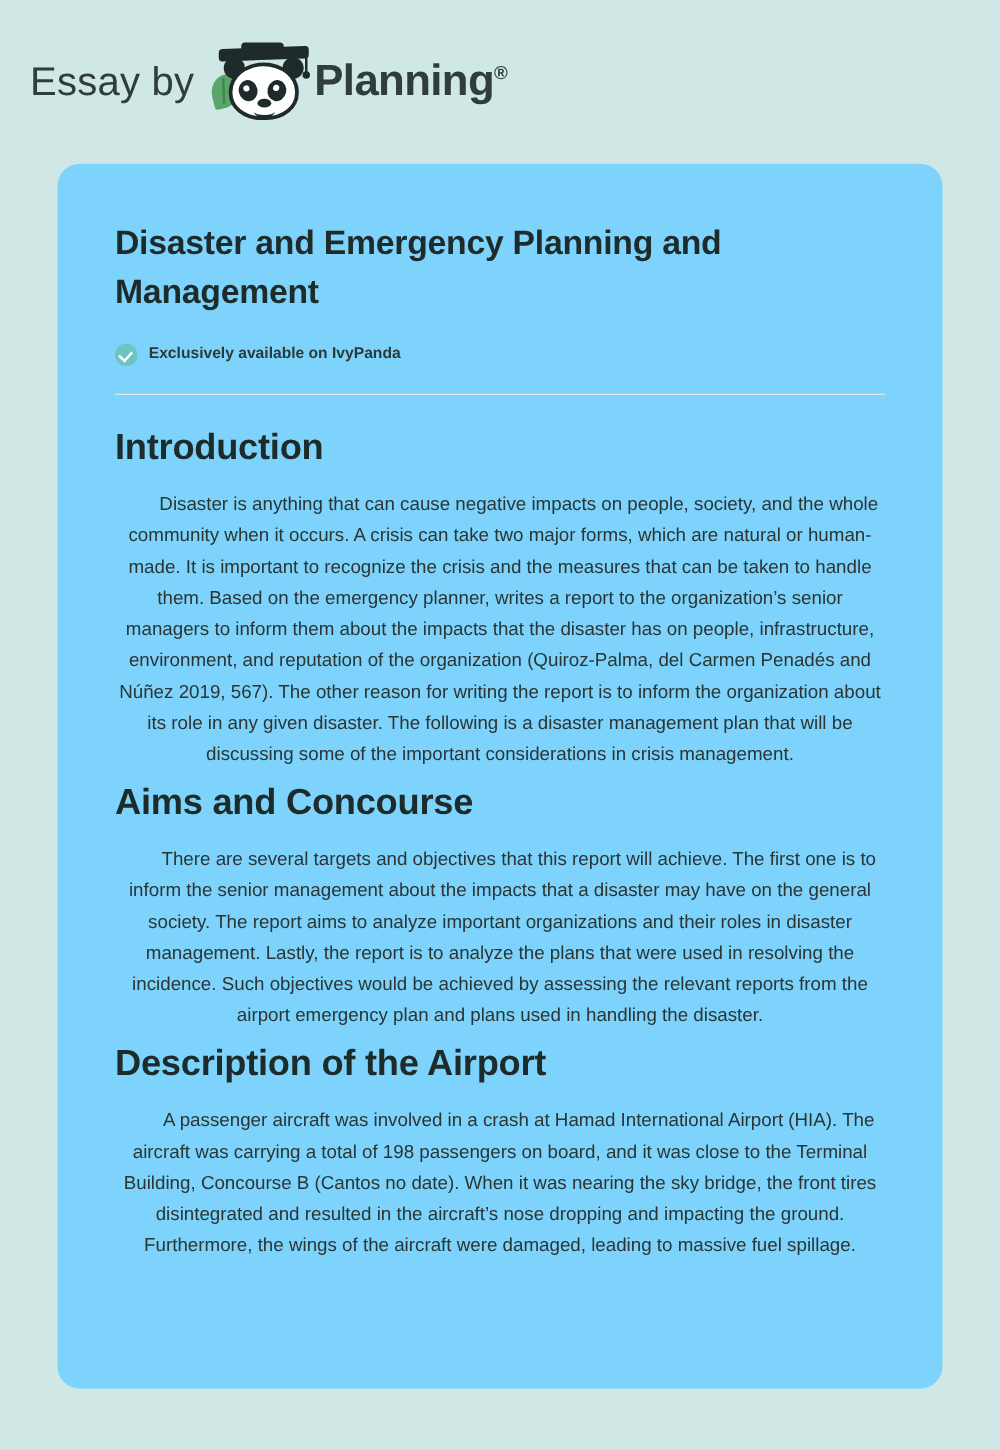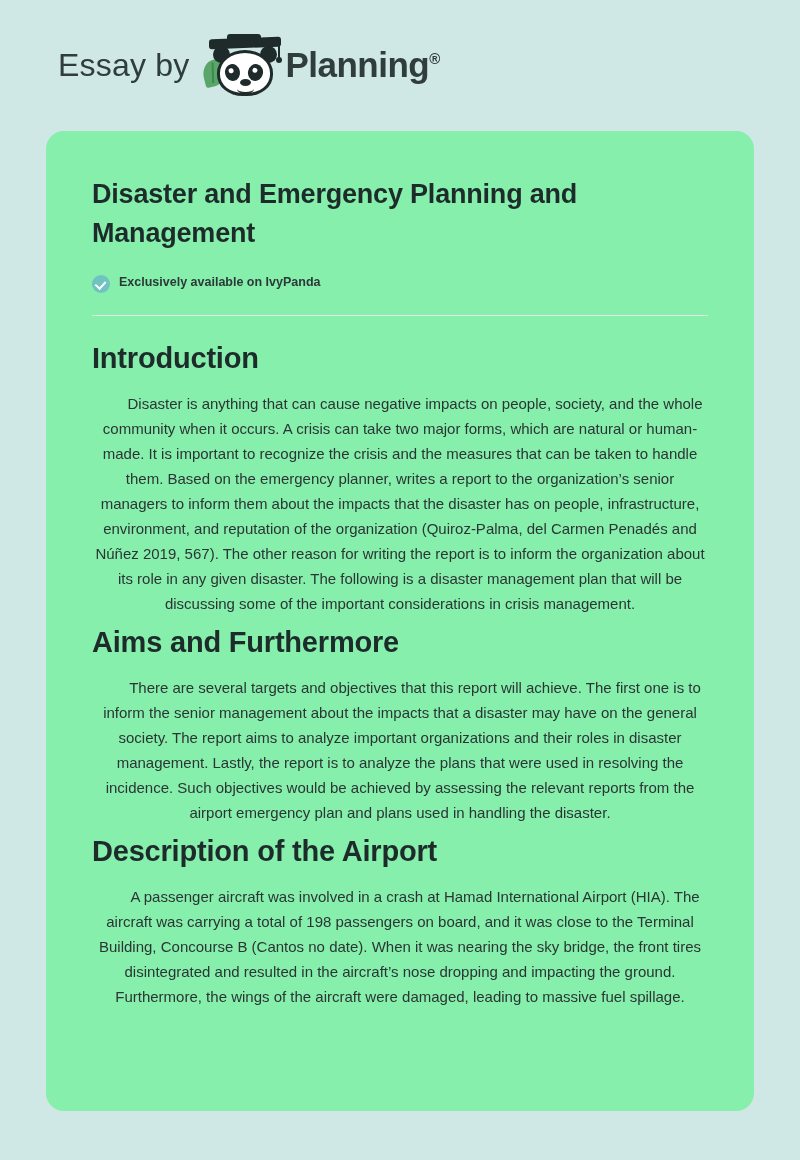--- a/index.html
+++ b/index.html
@@ -16,21 +16,21 @@
   .page {
     width: 800px;
     min-height: 1160px;
     position: relative;
     box-sizing: border-box;
   }
   
   .brand {
     display: flex;
     align-items: center;
-    padding: 38px 0 0 58px;
+    padding: 38px 0 0 24px;
     height: 92px;
     box-sizing: border-box;
   }
   .brand-essay-by {
     font-size: 32px;
     color: #2f3d3c;
     letter-spacing: 0.2px;
     font-family: "Liberation Sans", sans-serif;
   }
   .brand-logo-wrap {
@@ -175,21 +175,21 @@
     margin-left: -4px;
     font-family: "Liberation Sans", sans-serif;
   }
   .brand-reg {
     font-size: 15px;
     vertical-align: super;
     font-weight: bold;
   }
   
   .card {
-    background: #86efac;
+    background: #7dd3fc;
     margin: 39px 46px 0 46px;
     border-radius: 18px;
     padding: 44px 46px 40px 46px;
     box-sizing: border-box;
     min-height: 980px;
   }
   h1.doc-title {
     font-size: 27px;
     line-height: 1.45;
     color: #1d2b2a;
@@ -290,21 +290,21 @@
     </div>
 
     <hr class="divider">
 
     <div class="section-block">
       <h2 class="section">Introduction</h2>
       <p class="para">Disaster is anything that can cause negative impacts on people, society, and the whole community when it occurs. A crisis can take two major forms, which are natural or human-made. It is important to recognize the crisis and the measures that can be taken to handle them. Based on the emergency planner, writes a report to the organization’s senior managers to inform them about the impacts that the disaster has on people, infrastructure, environment, and reputation of the organization (Quiroz-Palma, del Carmen Penadés and Núñez 2019, 567). The other reason for writing the report is to inform the organization about its role in any given disaster. The following is a disaster management plan that will be discussing some of the important considerations in crisis management.</p>
     </div>
 
     <div class="section-block">
-      <h2 class="section">Aims and Furthermore</h2>
+      <h2 class="section">Aims and Concourse</h2>
       <p class="para">There are several targets and objectives that this report will achieve. The first one is to inform the senior management about the impacts that a disaster may have on the general society. The report aims to analyze important organizations and their roles in disaster management. Lastly, the report is to analyze the plans that were used in resolving the incidence. Such objectives would be achieved by assessing the relevant reports from the airport emergency plan and plans used in handling the disaster.</p>
     </div>
 
     <div class="section-block">
       <h2 class="section">Description of the Airport</h2>
       <p class="para">A passenger aircraft was involved in a crash at Hamad International Airport (HIA). The aircraft was carrying a total of 198 passengers on board, and it was close to the Terminal Building, Concourse B (Cantos no date). When it was nearing the sky bridge, the front tires disintegrated and resulted in the aircraft’s nose dropping and impacting the ground. Furthermore, the wings of the aircraft were damaged, leading to massive fuel spillage.</p>
     </div>
 
   </div>
 </div>

